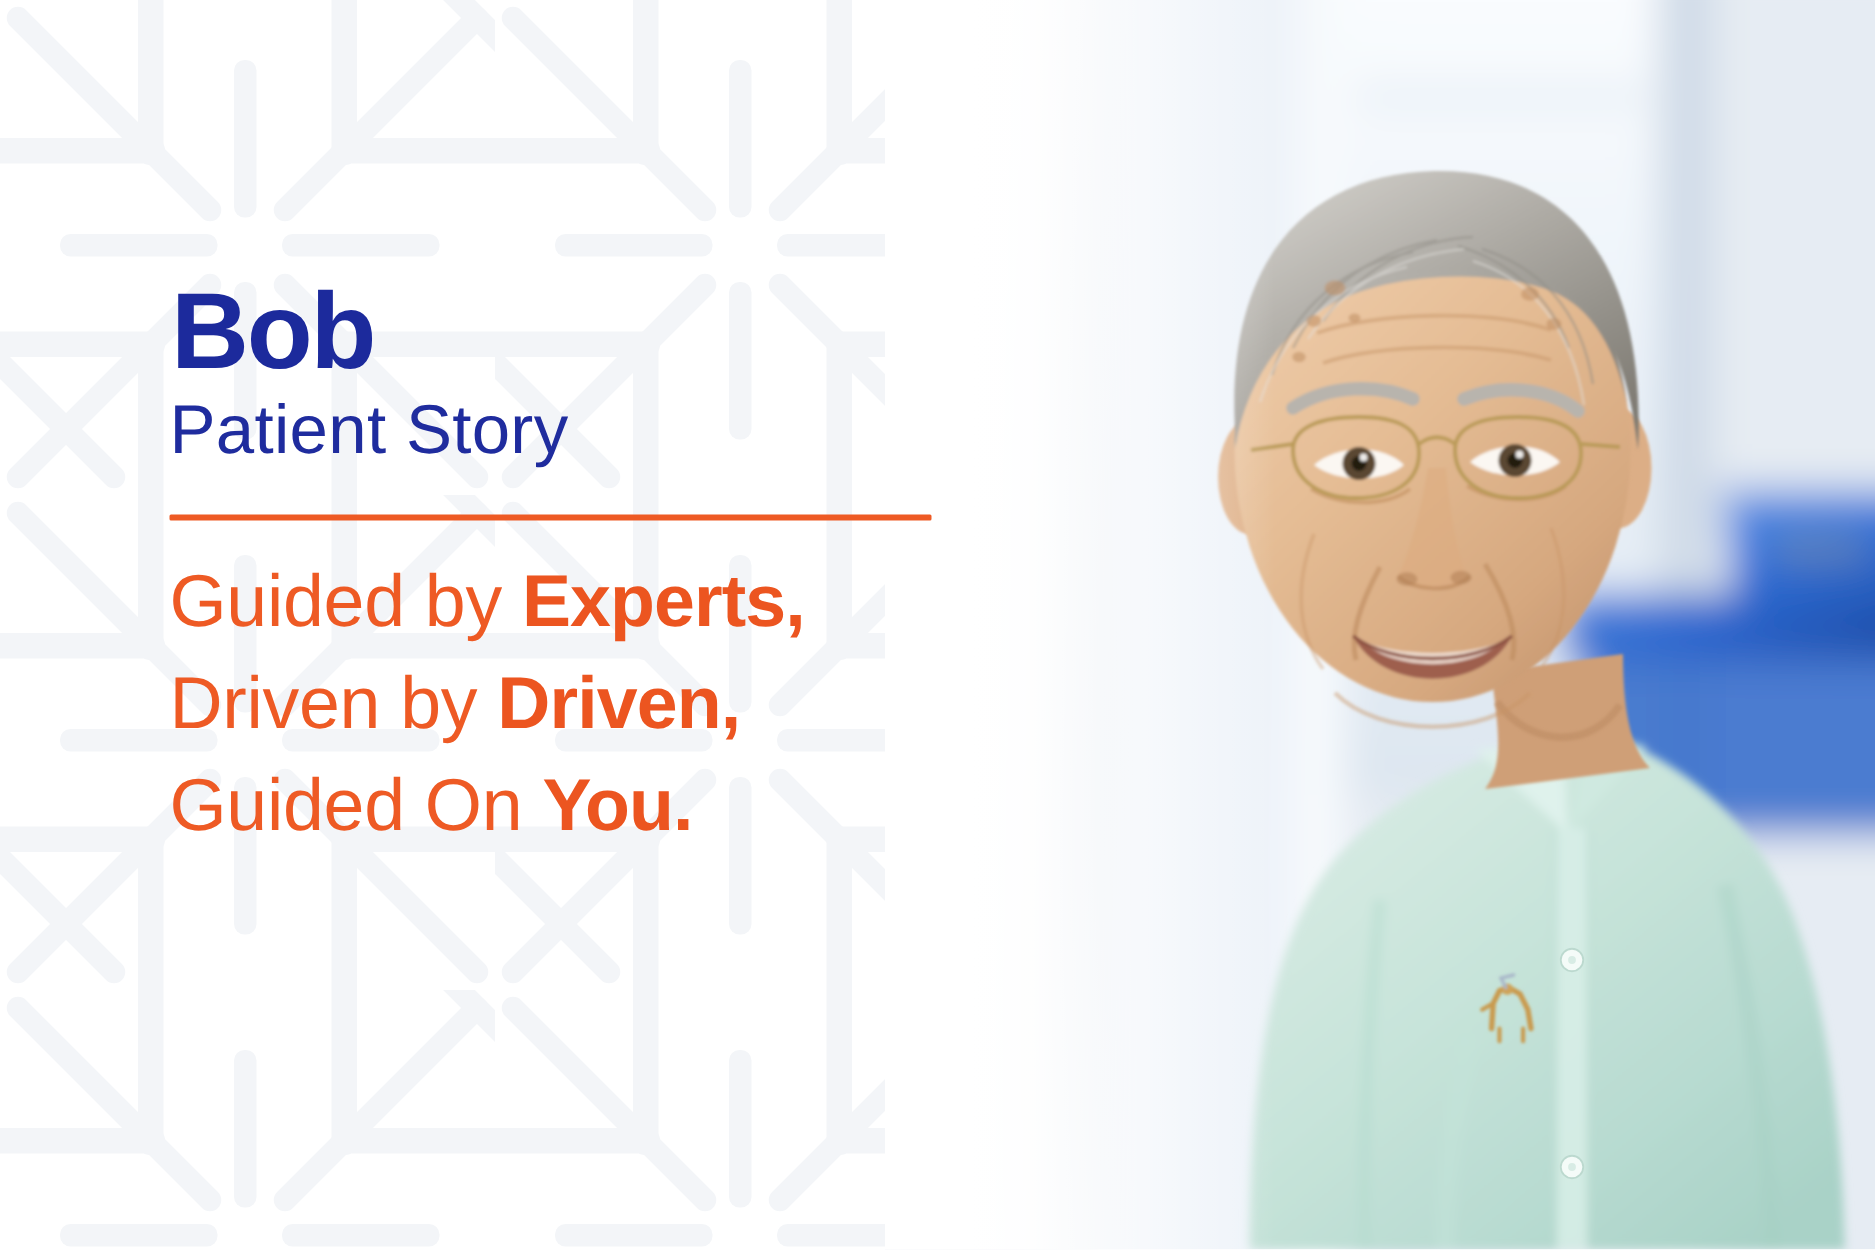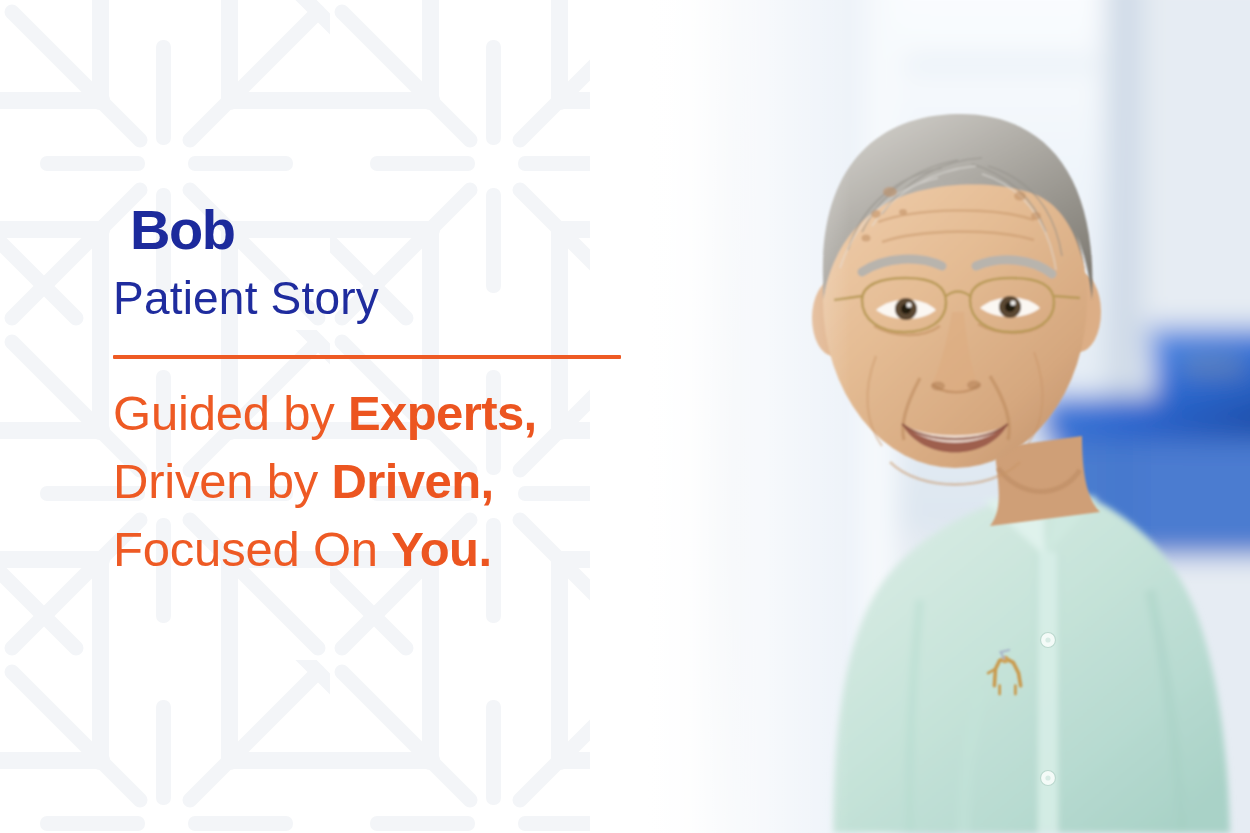--- a/index.html
+++ b/index.html
@@ -70,25 +70,25 @@
     position: absolute;
     left: 113px;
     top: 186px;
     z-index: 5;
     width: 560px;
   }
 
   .title-name {
     font-family: "Liberation Sans", sans-serif;
     font-weight: 700;
-    font-size: 56px;
+    font-size: 72px;
     line-height: 0.96;
     letter-spacing: -1.5px;
     color: #1c2a9c;
-    margin: 17px;
+    margin: 1px;
     padding: 0;
   }
 
   .title-sub {
     font-family: "Liberation Sans", sans-serif;
     font-weight: 300;
     font-size: 46px;
     line-height: 1.06;
     letter-spacing: 0.2px;
     color: #1f2c9e;
@@ -394,19 +394,19 @@
 
       <div class="tagline-line">
         <span>Guided by </span><span class="em">Experts,</span>
       </div>
 
       <div class="tagline-line">
         <span>Driven by </span><span class="em">Driven,</span>
       </div>
 
       <div class="tagline-line">
-        <span>Focused On </span><span class="em">You.</span>
+        <span>Guided On </span><span class="em">You.</span>
       </div>
 
     </div>
   </div>
 
 </div>
 
 </body></html>

